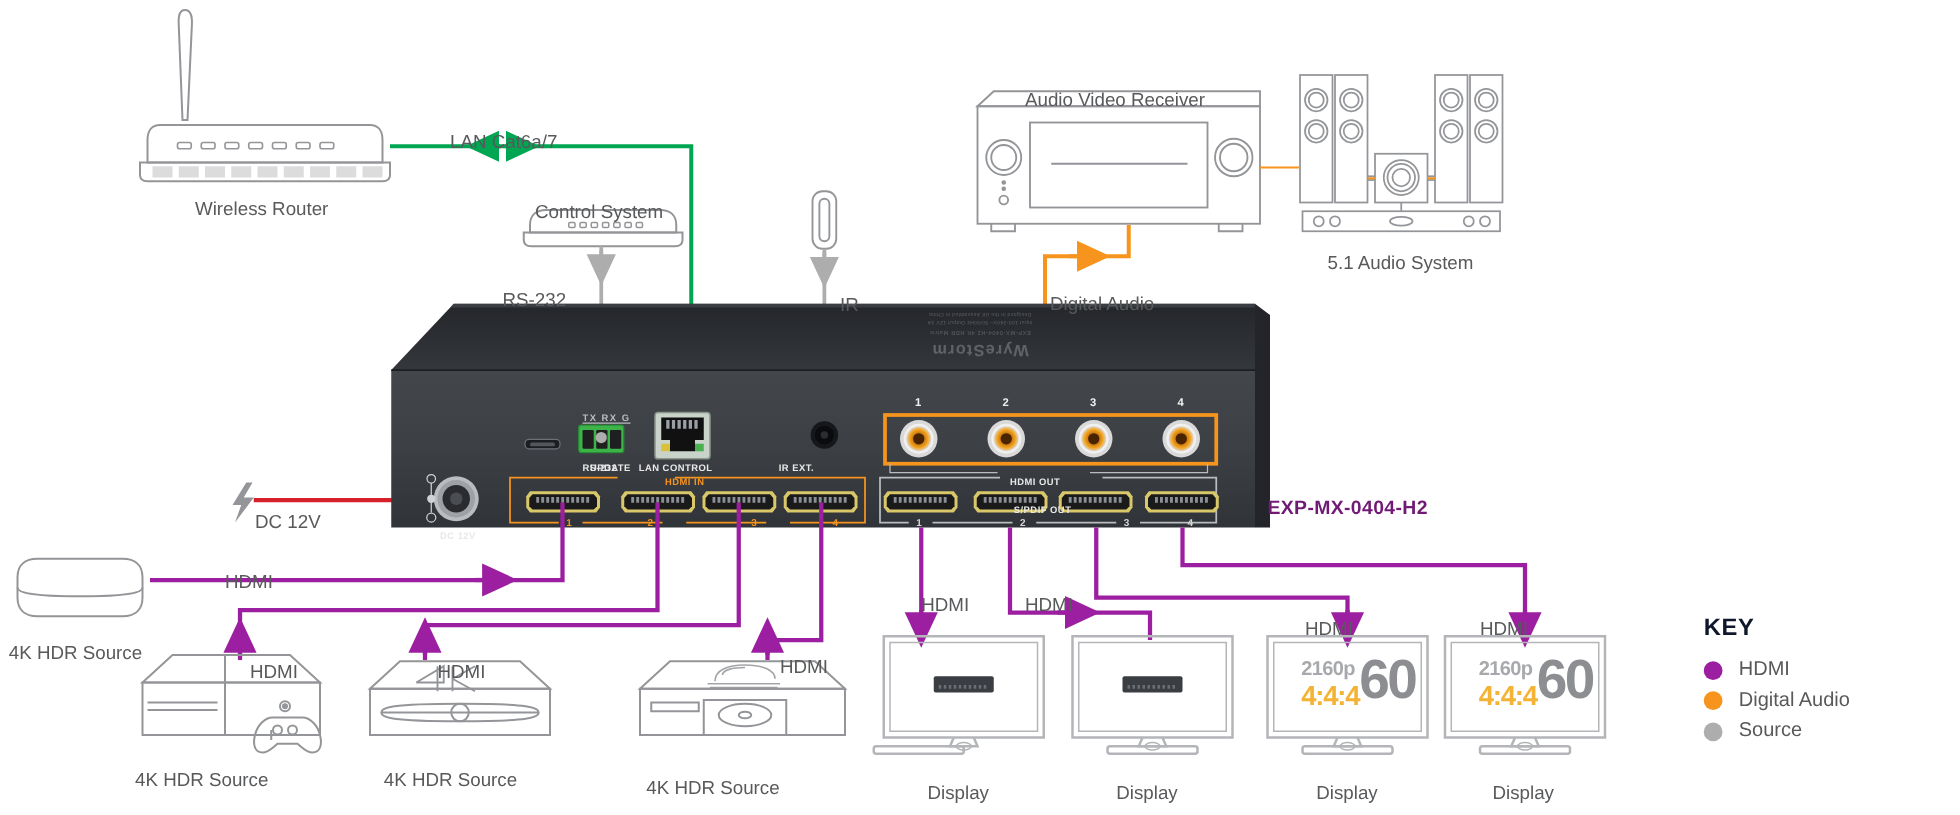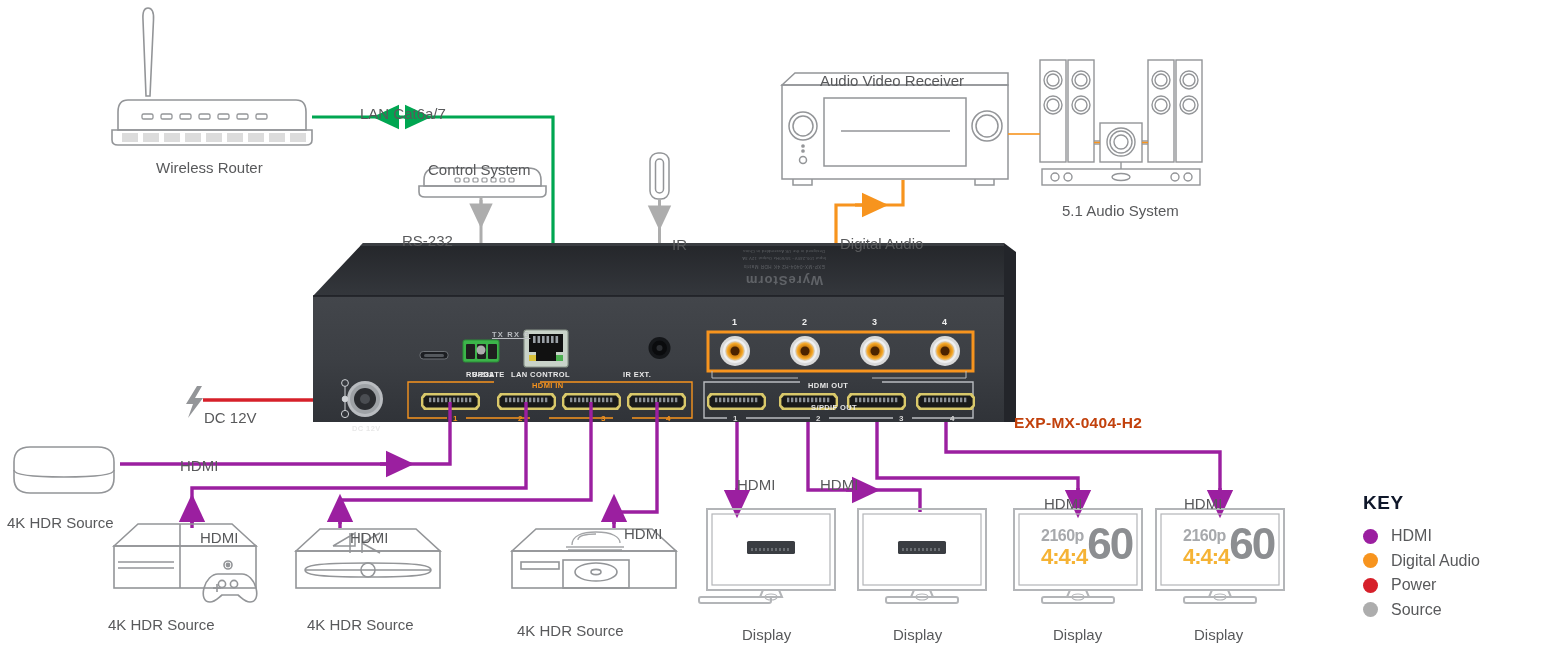--- a/index.html
+++ b/index.html
@@ -55,24 +55,24 @@
     margin-right: 13px;
     flex: 0 0 auto;
   }
   #key .key-label {
     font-size: 16px;
     color: #58595b;
     white-space: nowrap;
   }
   #model-name {
     position: absolute;
-    left: 1014px; top: 414px;
+    left: 1014px; top: 398px;
     font-size: 15.5px;
     font-weight: bold;
-    color: #c2410c;
+    color: #701a75;
     letter-spacing: 0.3px;
   }
   .port-cap {
     position: absolute;
     font-size: 7.5px;
     font-weight: bold;
     color: #e8e8e8;
     letter-spacing: 0.4px;
     white-space: nowrap;
   }
@@ -684,21 +684,21 @@
       <span style="font-size:22px; font-weight:bold; color:#F5B335; letter-spacing:-1px; margin-top:2px;">4:4:4</span>
     </div>
     <span style="font-size:44px; font-weight:bold; color:#8c8e91; line-height:0.92; letter-spacing:-2px;">60</span>
   </div>
 
   <div id="model-name">EXP-MX-0404-H2</div>
 
   <div class="port-cap" style="left:352px; top:424px;">DC 12V</div>
   <div class="port-cap" style="left:424px; top:370px;margin-left:48px;">UPDATE</div>
   <div class="port-cap" style="left:466px; top:370px;">RS-232</div>
-  <div class="port-cap" style="left:492px; top:330px; color:#b9bcc0; letter-spacing:1.2px;text-decoration:underline;">TX RX G</div>
+  <div class="port-cap" style="left:466px; top:330px; color:#b9bcc0; letter-spacing:1.2px;text-decoration:underline;">TX RX G</div>
   <div class="port-cap" style="left:511px; top:370px;">LAN CONTROL</div>
   <div class="port-cap" style="left:623px; top:370px;">IR EXT.</div>
   <div class="port-cap" style="left:811px; top:370px;margin-top:33px;">S/PDIF OUT</div>
   <div class="port-cap orange" style="left:532px; top:381px;">HDMI IN</div>
   <div class="port-cap" style="left:808px; top:381px;">HDMI OUT</div>
 
   <div class="port-num top" style="left:732px; top:317px;">1</div>
   <div class="port-num top" style="left:802px; top:317px;">2</div>
   <div class="port-num top" style="left:872px; top:317px;">3</div>
   <div class="port-num top" style="left:942px; top:317px;">4</div>
@@ -717,22 +717,18 @@
     <div class="key-title">KEY</div>
     <div class="key-row">
       <span class="dot" style="background: rgb(155, 31, 160);"></span>
       <span class="key-label">HDMI</span>
     </div>
     <div class="key-row">
       <span class="dot" style="background: rgb(247, 148, 30);"></span>
       <span class="key-label">Digital Audio</span>
     </div>
     <div class="key-row">
-      <span class="dot" style="background: rgb(214, 32, 42);"></span>
-      <span class="key-label">Power</span>
-    </div>
-    <div class="key-row">
       <span class="dot" style="background: rgb(173, 173, 173);"></span>
       <span class="key-label">Source</span>
     </div>
   </div>
 
 </div>
 
 </body></html>

